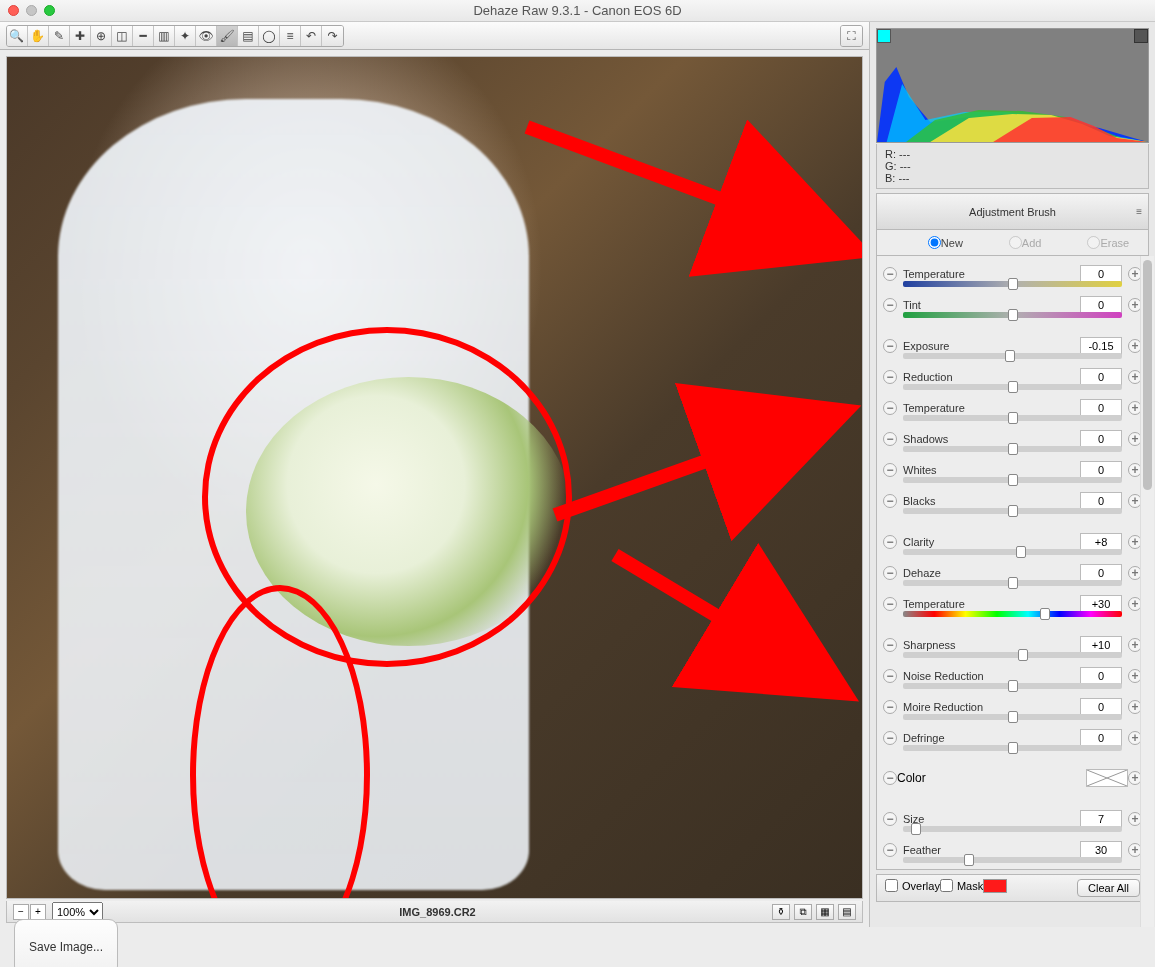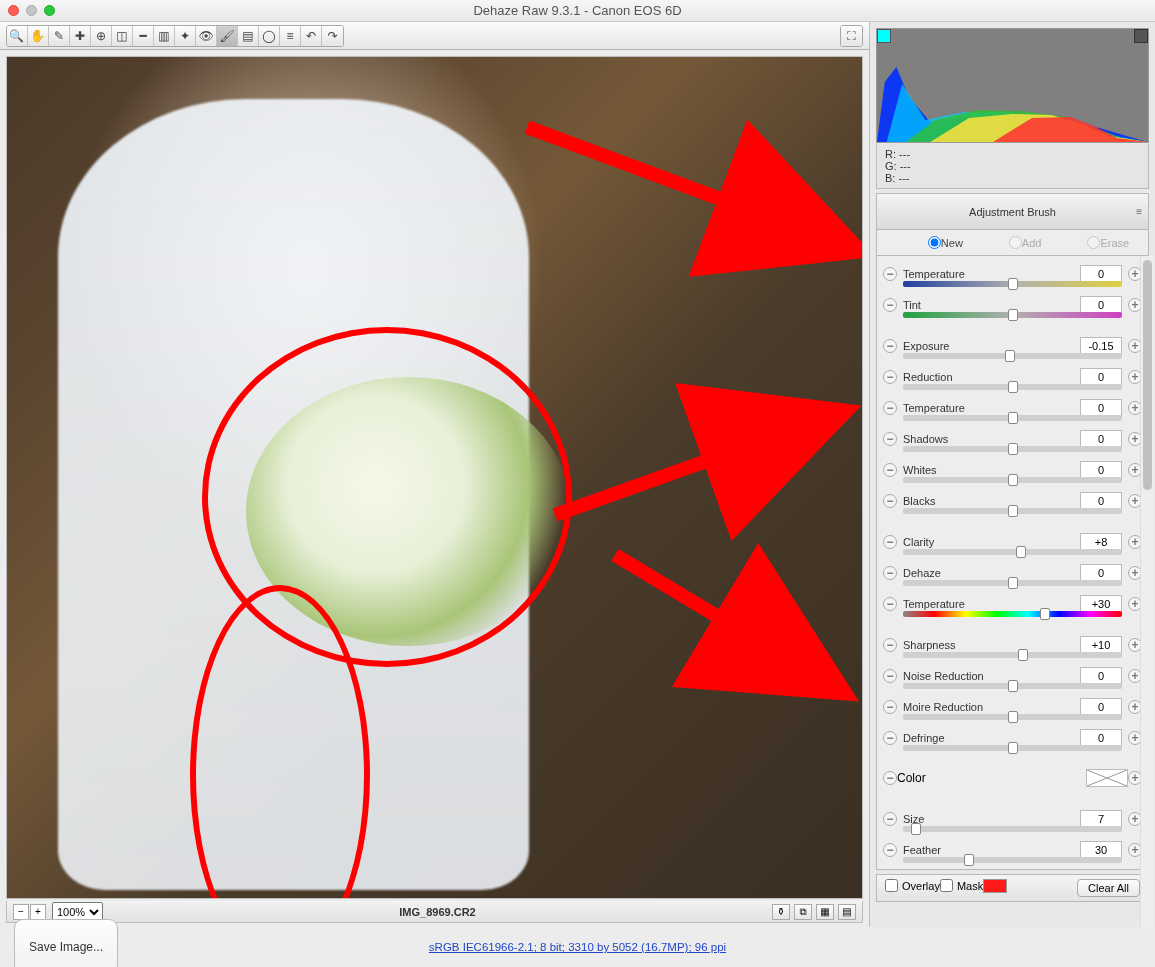--- a/index.html
+++ b/index.html
@@ -411,14 +411,13 @@
 </div>
 
 <div class="scrollbar-fake">
     <div class="sthumb"></div>
   </div>
 
 <div class="bottom-bar">
   <div class="left-btns">
     <button class="btn">Save Image...</button>
   </div>
-  <a href="#" class="link">sRGB IEC61966-2.1; 8 bit; 3310 by 5052 (16.7MP); 96 ppi</a>
 </div>
 
 </body></html>

